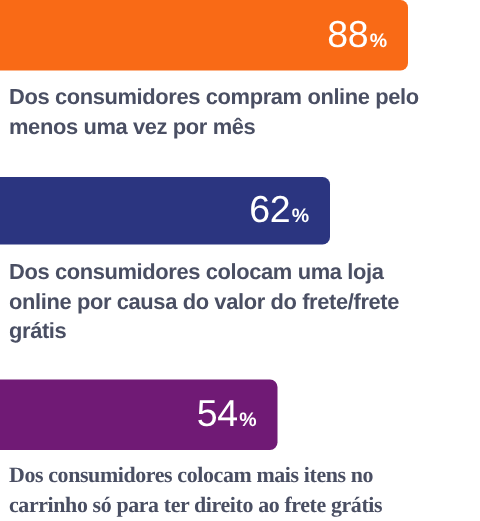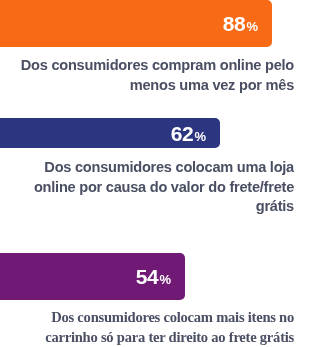--- a/index.html
+++ b/index.html
@@ -33,56 +33,55 @@
     box-sizing: border-box;
     padding-right: 14px;
   }
   .pct-wrap {
     display: flex;
     align-items: baseline;
     color: #ffffff;
     white-space: nowrap;
   }
   .pct-num {
-    font-size: 21px;
-    font-weight: bold;
+    font-size: 25px;
+    font-weight: normal;
     letter-spacing: -0.3px;
     line-height: 1;
   }
   .pct-sign {
     font-size: 13px;
     font-weight: bold;
     line-height: 1;
     margin-left: 1px;
   }
   .caption {
     color: #4A4F63;
     font-size: 14.6px;
     font-weight: bold;
     line-height: 19.5px;
     letter-spacing: -0.25px;
     padding: 0 6px 0 6px;
     box-sizing: border-box;
     width: 300px;
-    text-align: right;
   }
   
   #block-1 { top: 0px; }
   #block-1 .bar {
     width: 272px;
     height: 47px;
     background: #F96A16;
   }
   #block-1 .caption { margin-top: 9px; }
 
   
   #block-2 { top: 118px; }
   #block-2 .bar {
     width: 220px;
-    height: 30px;
+    height: 45px;
     background: #2B3580;
   }
   #block-2 .caption { margin-top: 10px; }
 
   
   #block-3 { top: 253px; }
   #block-3 .bar {
     width: 185px;
     height: 47px;
     background: #701a75;

